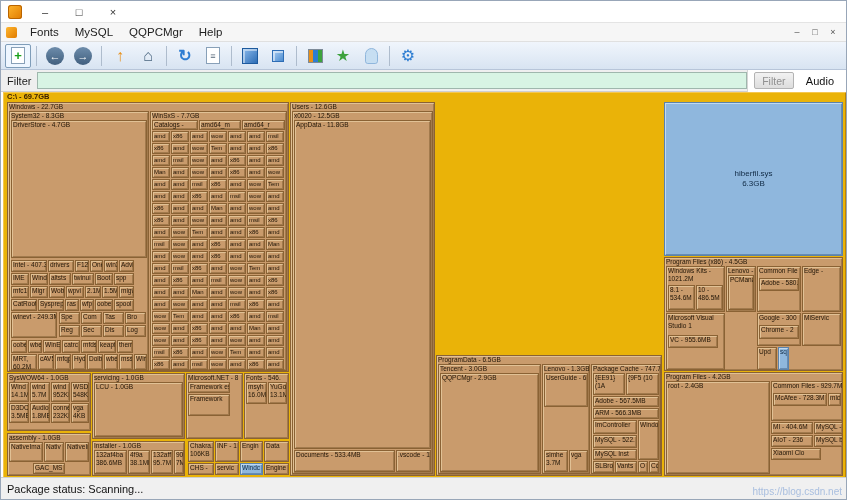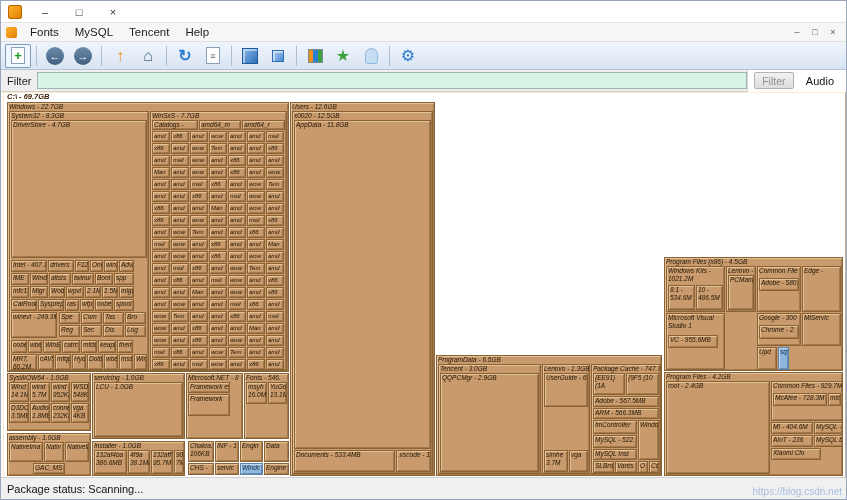--- a/index.html
+++ b/index.html
@@ -43,21 +43,21 @@
   
   .filterbar { height:22px; background:#efefef; border-bottom:1px solid #cfcfcf; display:flex; align-items:center; font-size:11px; color:#222; }
   .filter-label { padding:0 6px; }
   .filter-input { flex:1 1 auto; height:17px; background:#d8f4e4; border:1px solid #9fb7ad; font-size:11px; padding:0 4px; outline:none; font-family:"Liberation Sans",sans-serif; }
   .filter-right { display:flex; align-items:center; background:#fff; height:22px; padding:0 6px; border-left:1px solid #d5d5d5; }
   .filter-btn { width:40px; height:17px; background:linear-gradient(#f2f2f2,#ddd); border:1px solid #b3b3b3; color:#909090; font-size:10.5px; text-align:center; line-height:16px; border-radius:2px; margin-right:12px; }
   .ready-label { font-size:11px; color:#111; padding-right:6px; }
 
   
   .treemap-wrap { position:absolute; left:2px; top:91px; width:843px; height:387px; background:#5a5a5a; }
-  .tm-root { position:absolute; inset:0; background:#ffffff; box-shadow:inset 1px 1px 0 rgba(255,220,150,.5), inset -1px -1px 0 rgba(120,60,0,.4);font-style:italic; }
+  .tm-root { position:absolute; inset:0; background:#eab308; box-shadow:inset 1px 1px 0 rgba(255,220,150,.5), inset -1px -1px 0 rgba(120,60,0,.4); }
   .tm-root-label { position:absolute; left:4px; top:0; font-size:7.5px; font-weight:bold; color:#3a2000; line-height:10px; }
   .tm-block { position:absolute; overflow:hidden; }
   .tm-block.folder { background:#c99b6c; border:1px solid #8a6234; box-shadow:inset 1px 1px 0 rgba(255,240,200,.45), inset -1px -1px 0 rgba(90,60,20,.35); }
   .tm-block.file { background:#8fb7dd; border:1px solid #5b82aa; box-shadow:inset 1px 1px 0 rgba(235,245,255,.55), inset -1px -1px 0 rgba(30,60,100,.35); }
   .tm-label { display:block; font-size:6.5px; color:#201507; padding:0 1px; white-space:nowrap; overflow:hidden; line-height:8px; }
   .tm-block.file .tm-label { color:#102a44; }
   .tm-block.wrap .tm-label { white-space:normal; }
   .tm-block.center { display:flex; flex-direction:column; align-items:center; justify-content:center; text-align:center; }
   .tm-block.center .tm-label { line-height:10px; }
 
@@ -72,21 +72,21 @@
   <span class="app-icon"></span>
   <div class="win-controls">
     <span class="win-btn">–</span>
     <span class="win-btn">□</span>
     <span class="win-btn">×</span>
   </div>
 </div>
 
 <div class="menubar">
   <span class="mdi-icon"></span>
-  <span id="menu-items"><span class="menu-item">Fonts</span><span class="menu-item">MySQL</span><span class="menu-item">Tencent</span><span class="menu-item">Help</span></span>
+  <span id="menu-items"><span class="menu-item">Fonts</span><span class="menu-item">MySQL</span><span class="menu-item">QQPCMgr</span><span class="menu-item">Help</span></span>
   <span class="menubar-spacer"></span>
   <div class="mdi-controls">
     <span class="mdi-btn">–</span>
     <span class="mdi-btn">□</span>
     <span class="mdi-btn">×</span>
   </div>
 </div>
 
 <div class="toolbar" id="toolbar">
     <span class="tbtn framed">
@@ -147,20 +147,24 @@
 
 <div class="treemap-wrap">
   <div class="tm-root" id="treemap">
     <span class="tm-root-label">C:\ - 69.7GB</span>
   <div class="tm-block folder" style="left: 4px; top: 10px; width: 282px; height: 270px;">
         <span class="tm-label">Windows - 22.7GB</span>
       </div>
       <div class="tm-block folder" style="left: 287px; top: 10px; width: 145px; height: 374px;">
         <span class="tm-label">Users - 12.6GB</span>
       </div>
+      <div class="tm-block file center" style="left: 661px; top: 10px; width: 179px; height: 154px;">
+        <span class="tm-label" style="font-size: 8px;">hiberfil.sys</span>
+        <span class="tm-label" style="font-size: 8px;">6.3GB</span>
+      </div>
       <div class="tm-block folder" style="left: 661px; top: 165px; width: 179px; height: 114px;">
         <span class="tm-label">Program Files (x86) - 4.5GB</span>
       </div>
       <div class="tm-block folder" style="left: 433px; top: 263px; width: 226px; height: 121px;">
         <span class="tm-label">ProgramData - 6.5GB</span>
       </div>
       <div class="tm-block folder" style="left: 661px; top: 280px; width: 179px; height: 104px;">
         <span class="tm-label">Program Files - 4.2GB</span>
       </div>
       <div class="tm-block folder" style="left: 4px; top: 281px; width: 84px; height: 58px;">

